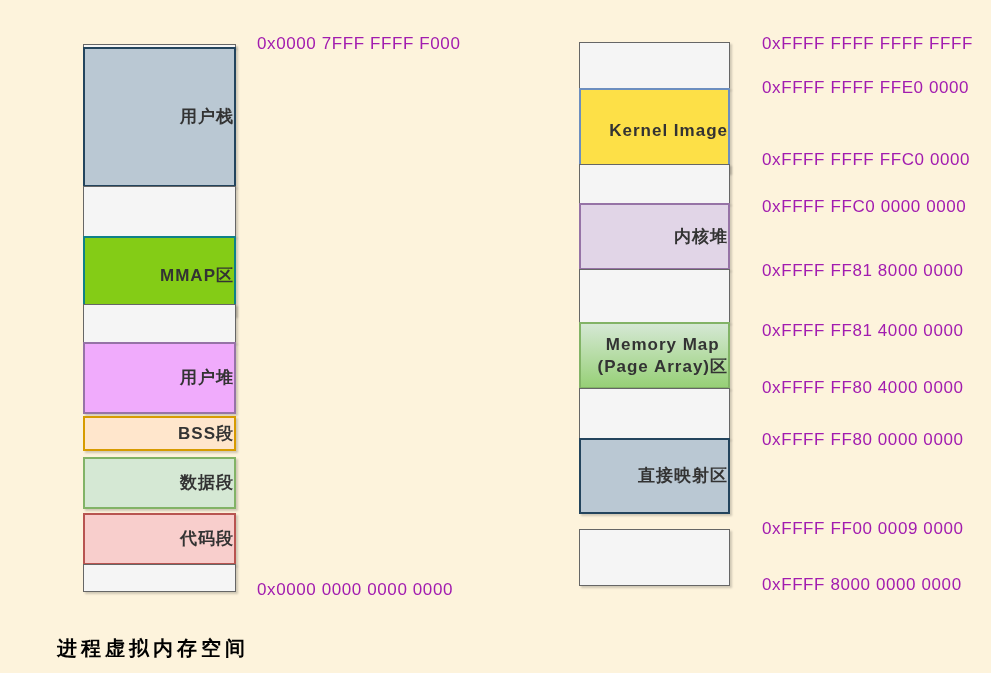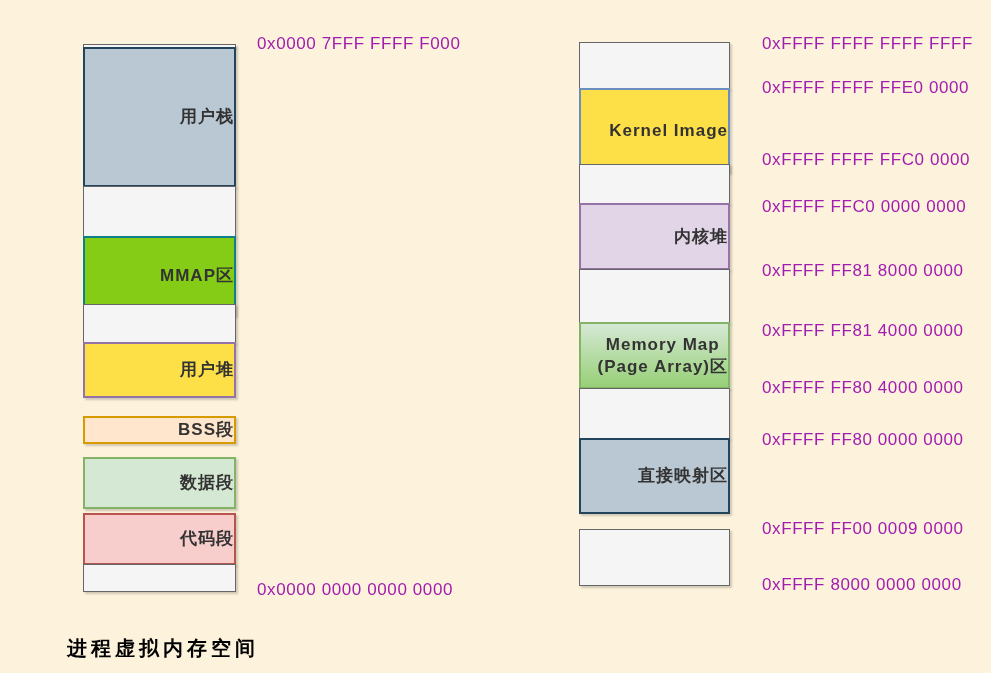--- a/index.html
+++ b/index.html
@@ -52,44 +52,43 @@
   #process-bottom-addr{left:257px;top:580px;}
   .kernel-addr{left:762px;}
   .diagram-title{
     position:absolute;
     top:635px;
     font-size:20px;
     font-weight:bold;
     color:#000;
     letter-spacing:4px;
     white-space:nowrap;
-    margin-left:10px;
   }
   #process-title{left:57px;}
   #kernel-title{left:555px;}
 </style>
 </head>
 <body>
 
 <div class="canvas">
 
   <div class="column" id="process-column">
       <div class="segment empty" style="top: 0px; height: 4px; background: rgb(245, 245, 245); border-color: rgb(102, 102, 102);"></div>
       <div class="segment" style="top: 3px; height: 140px; background: rgb(186, 200, 211); border-color: rgb(35, 68, 93);">
         <div class="segment-label">用户栈</div>
       </div>
       <div class="segment empty" style="top: 142px; height: 51px; background: rgb(245, 245, 245); border-color: rgb(102, 102, 102);"></div>
       <div class="segment" style="top: 192px; height: 80px; background: #84cc16; border-color: rgb(14, 128, 136);">
         <div class="segment-label">MMAP区</div>
       </div>
       <div class="segment empty" style="top: 260px; height: 39px; background: rgb(245, 245, 245); border-color: rgb(102, 102, 102);"></div>
-      <div class="segment" style="top: 298px; height: 56px; background: #fde047; border-color: rgb(150, 115, 166);">
+      <div class="segment" style="top: 298px; height: 72px; background: #f0abfc; border-color: rgb(150, 115, 166);">
         <div class="segment-label">用户堆</div>
       </div>
-      <div class="segment" style="top: 372px; height: 28px; background: rgb(255, 230, 204); border-color: rgb(215, 155, 0);">
+      <div class="segment" style="top: 372px; height: 35px; background: rgb(255, 230, 204); border-color: rgb(215, 155, 0);">
         <div class="segment-label">BSS段</div>
       </div>
       <div class="segment" style="top: 413px; height: 52px; background: rgb(213, 232, 212); border-color: rgb(130, 179, 102);">
         <div class="segment-label">数据段</div>
       </div>
       <div class="segment" style="top: 469px; height: 52px; background: rgb(248, 206, 204); border-color: rgb(184, 84, 80); padding-left: 36px;">
         <div class="segment-label">代码段</div>
       </div>
       <div class="segment empty" style="top: 520px; height: 28px; background: rgb(245, 245, 245); border-color: rgb(102, 102, 102);"></div>
     </div>

